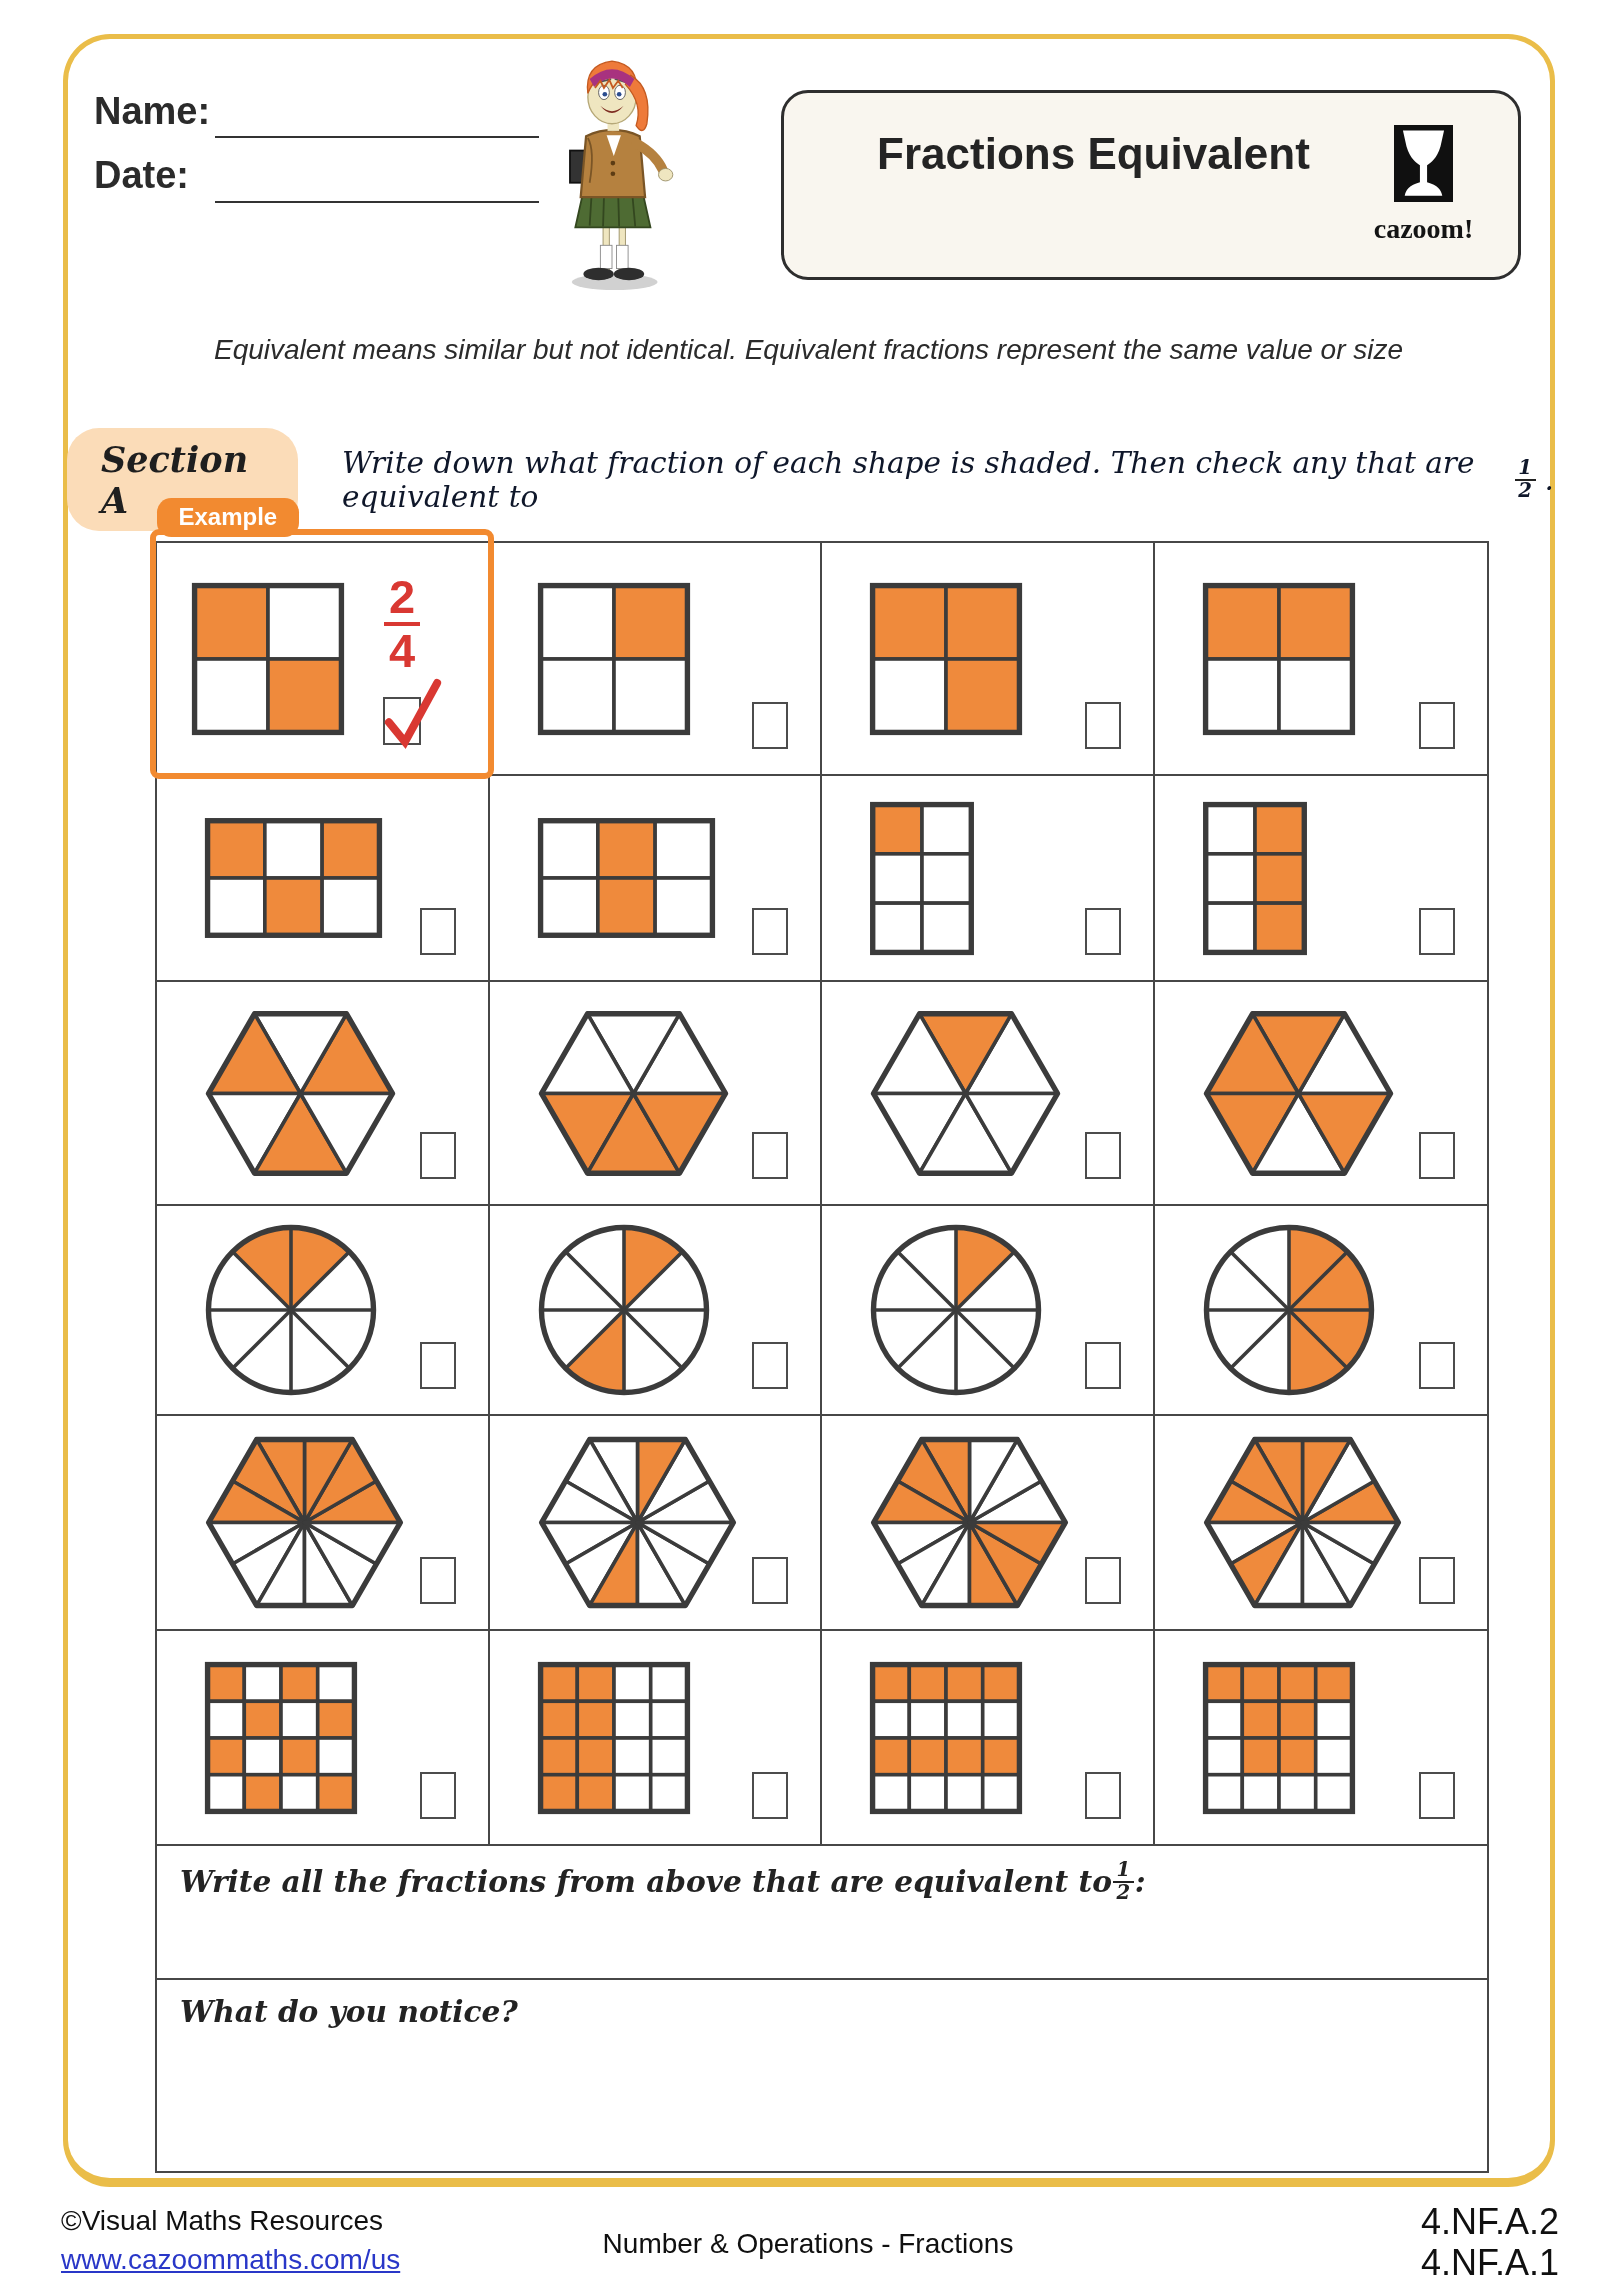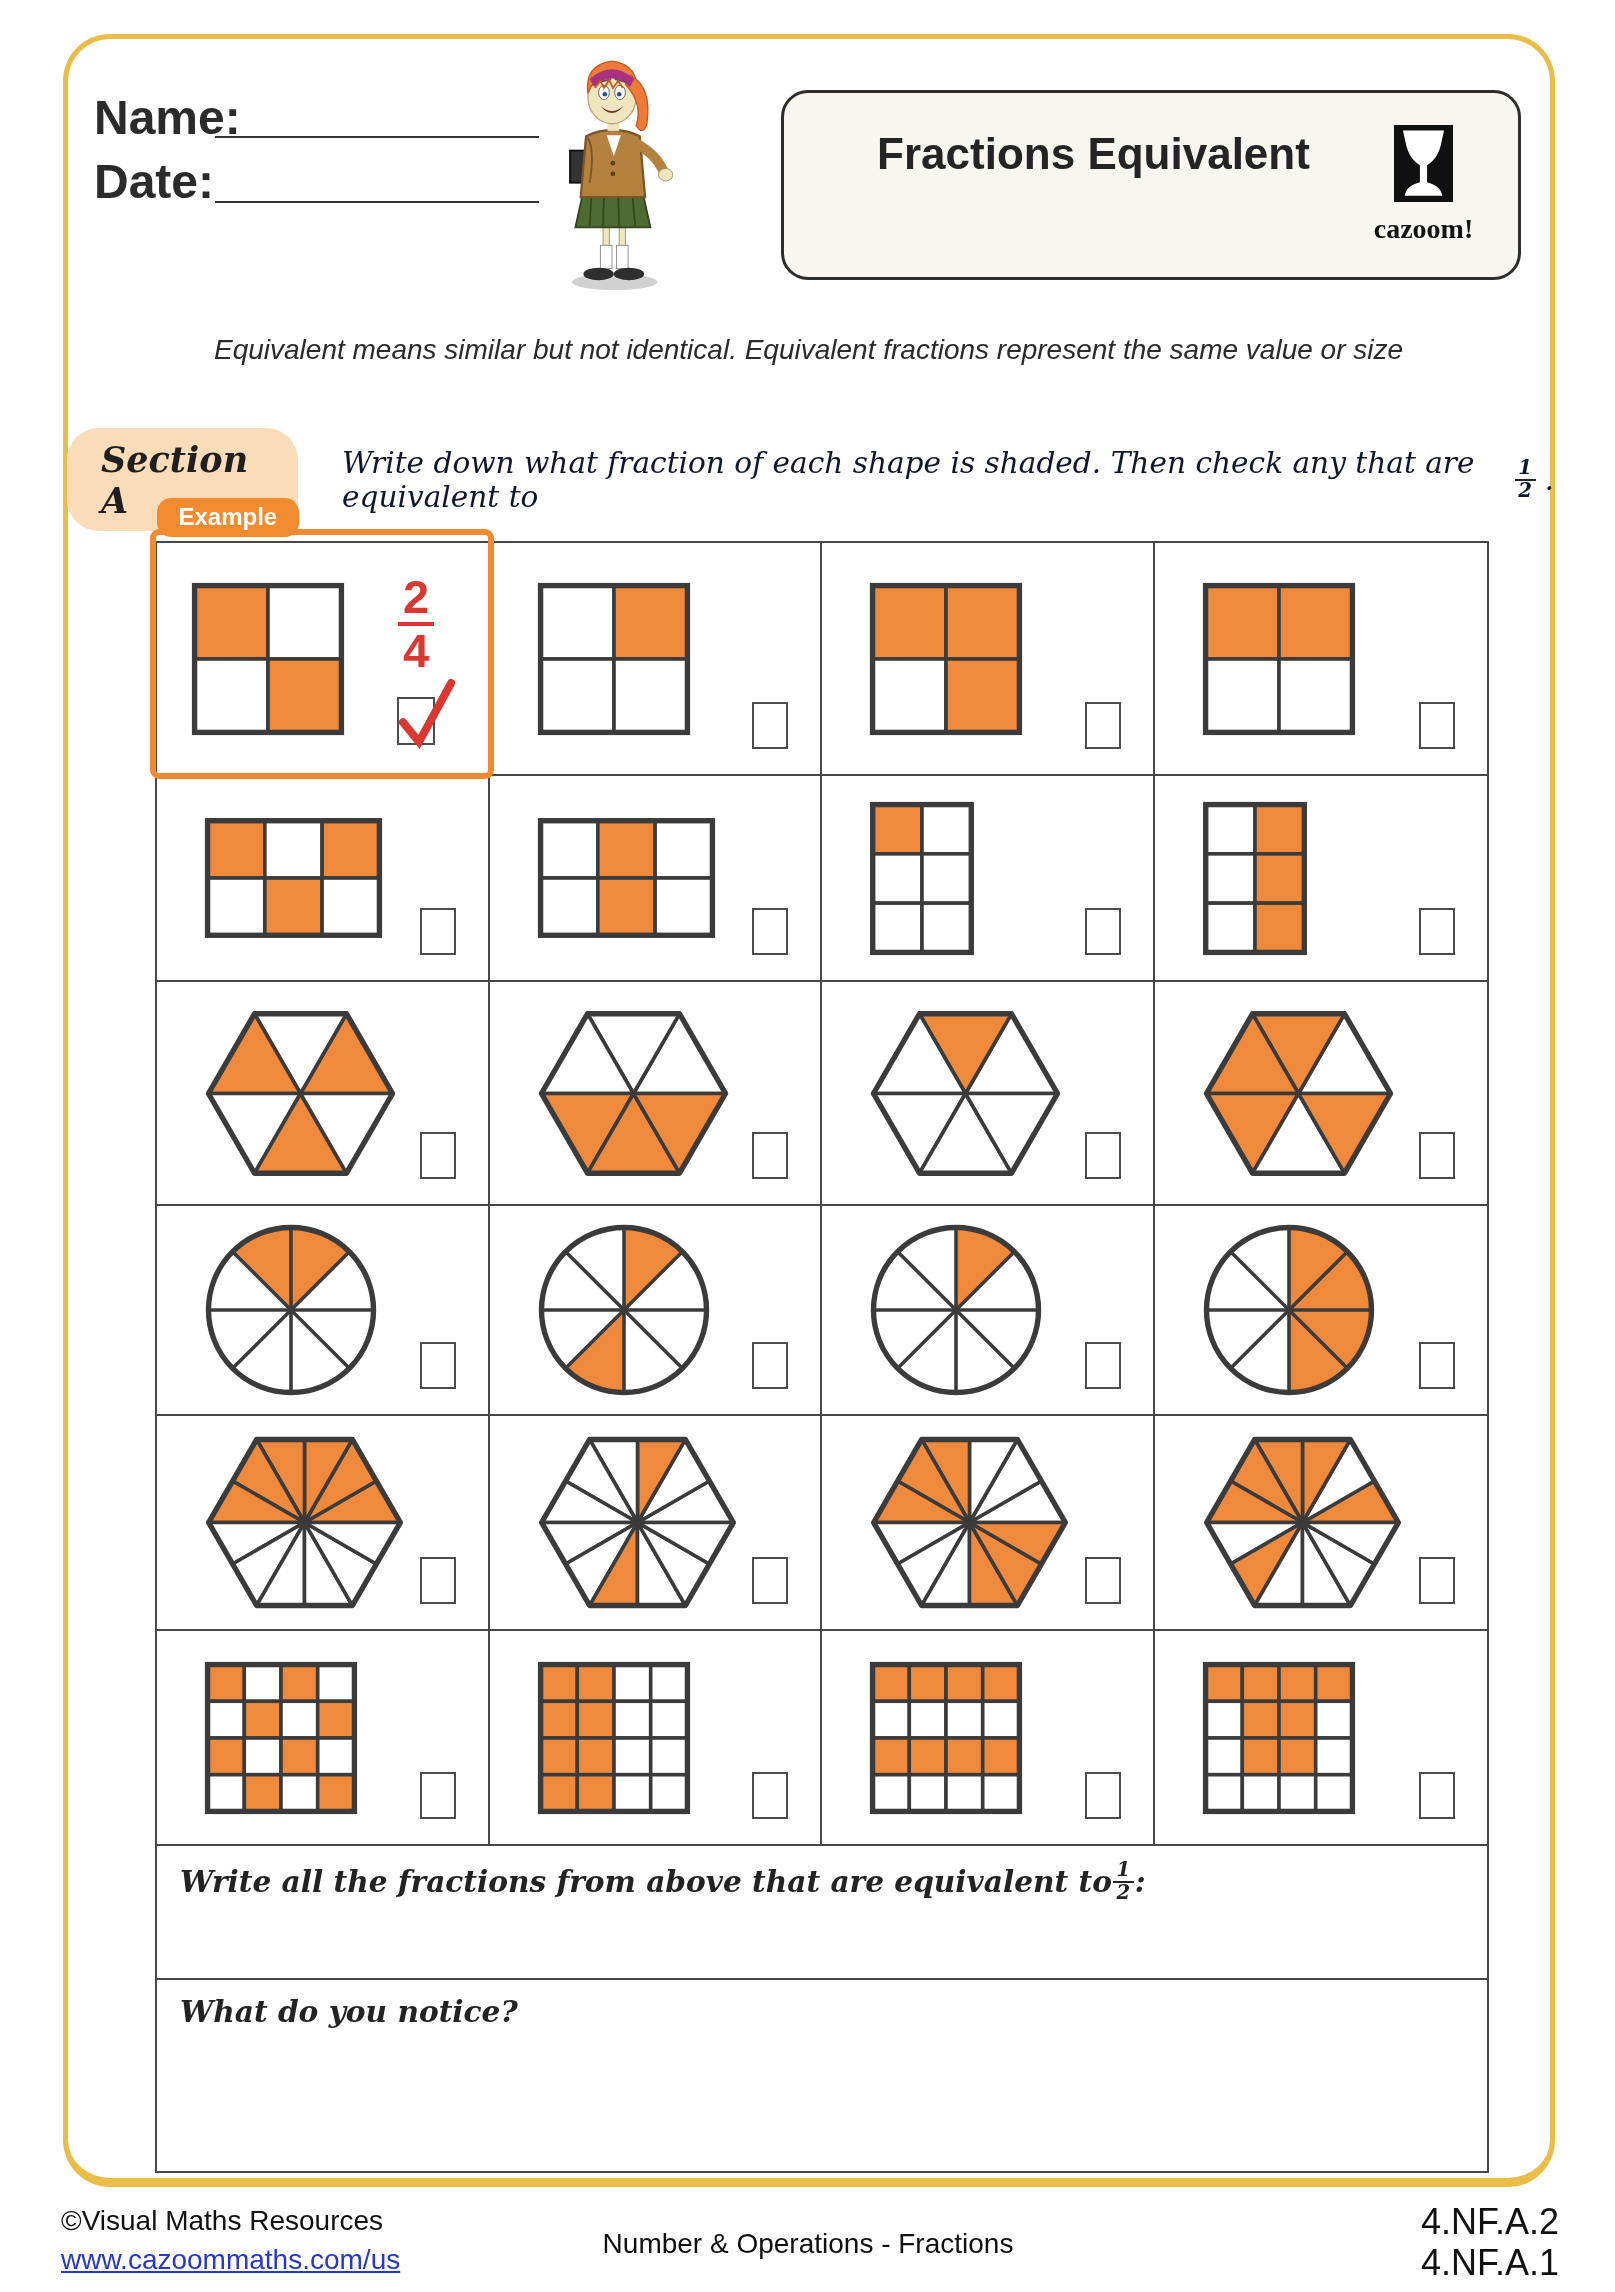--- a/index.html
+++ b/index.html
@@ -6,21 +6,21 @@
     --orange:#EF8A3C; --outline:#3B3B3B; --frame:#F28A30; --red:#D93832;
     --gold:#EABD49; --peach:#FBDCB8; --link:#2937C8; --boxbg:#F9F6EF; --line:#474747;
   }
   *{box-sizing:border-box;}
   body{margin:0;background:#ffffff;}
   .page{position:relative;width:1616px;height:2293px;background:#fff;
         font-family:"Liberation Sans",sans-serif;overflow:hidden;}
   .gold-border{position:absolute;left:63px;top:34px;width:1492px;height:2153px;
         border:5.4px solid var(--gold);border-bottom-width:9.9px;border-radius:47px;}
   
-  .field-label{position:absolute;font-weight:bold;font-size:48px;color:#2b2b2b;}
+  .field-label{position:absolute;font-weight:bold;font-size:38px;color:#2b2b2b;}
   .write-line{position:absolute;height:0;border-bottom:2.7px solid #333;}
   .mascot{position:absolute;left:536px;top:50px;}
   .title-box{position:absolute;left:781px;top:90px;width:740px;height:190px;
         background:var(--boxbg);border:3.6px solid #2e2e2e;border-radius:27px;}
   .title-text{position:absolute;left:32px;top:32px;width:555px;text-align:center;
         font-size:44px;font-weight:bold;line-height:57px;color:#242424;}
   .logo{position:absolute;right:23px;top:32px;width:143px;text-align:center;}
   .logo-mark{width:59px;height:77px;background:#101010;margin:0 auto;display:flex;
         align-items:center;justify-content:center;}
   .logo-text{font-family:"Liberation Serif",serif;font-weight:bold;font-size:28px;
@@ -38,21 +38,21 @@
   .frac .num,.frac .den{font-size:19.7px;padding:0 3.6px;}
   .frac .den{border-top:2.7px solid #222;}
   
   .grid{position:absolute;left:155px;top:541px;width:1334px;border:2.7px solid var(--line);background:#fff;}
   .grow{display:flex;border-bottom:2.7px solid var(--line);}
   .cell{width:25%;border-right:2.7px solid var(--line);position:relative;display:flex;
         align-items:center;padding-left:47px;}
   .cell:last-child{border-right:none;}
   .checkbox{position:absolute;right:32px;bottom:25px;width:36px;height:47px;
         border:2.7px solid #4c4c4c;background:#fff;}
-  .cell.example{padding-left:34px;gap:14px;}
+  .cell.example{padding-left:34px;}
   .ex-col{display:flex;flex-direction:column;align-items:center;margin-left:38px;}
   .ex-frac .num,.ex-frac .den{font-family:"Liberation Sans",sans-serif;font-style:normal;
         font-weight:bold;font-size:47px;color:var(--red);padding:0 5.4px;}
   .ex-frac .den{border-top:4.5px solid var(--red);}
   .ex-check{position:relative;width:38px;height:48px;border:2.7px solid #4c4c4c;margin-top:21.5px;background:#fff;}
   .ex-check svg{position:absolute;left:-5.4px;top:-27px;overflow:visible;}
   .example-frame{position:absolute;left:-7.2px;top:-14.3px;right:-6.3px;bottom:-5.4px;
         border:6.3px solid var(--frame);border-radius:9px;pointer-events:none;z-index:3;}
   .example-tab{position:absolute;left:0px;top:-45px;background:var(--frame);color:#fff;
         font-weight:bold;font-size:24px;padding:5.4px 21.5px;border-radius:14.3px;z-index:4;}

